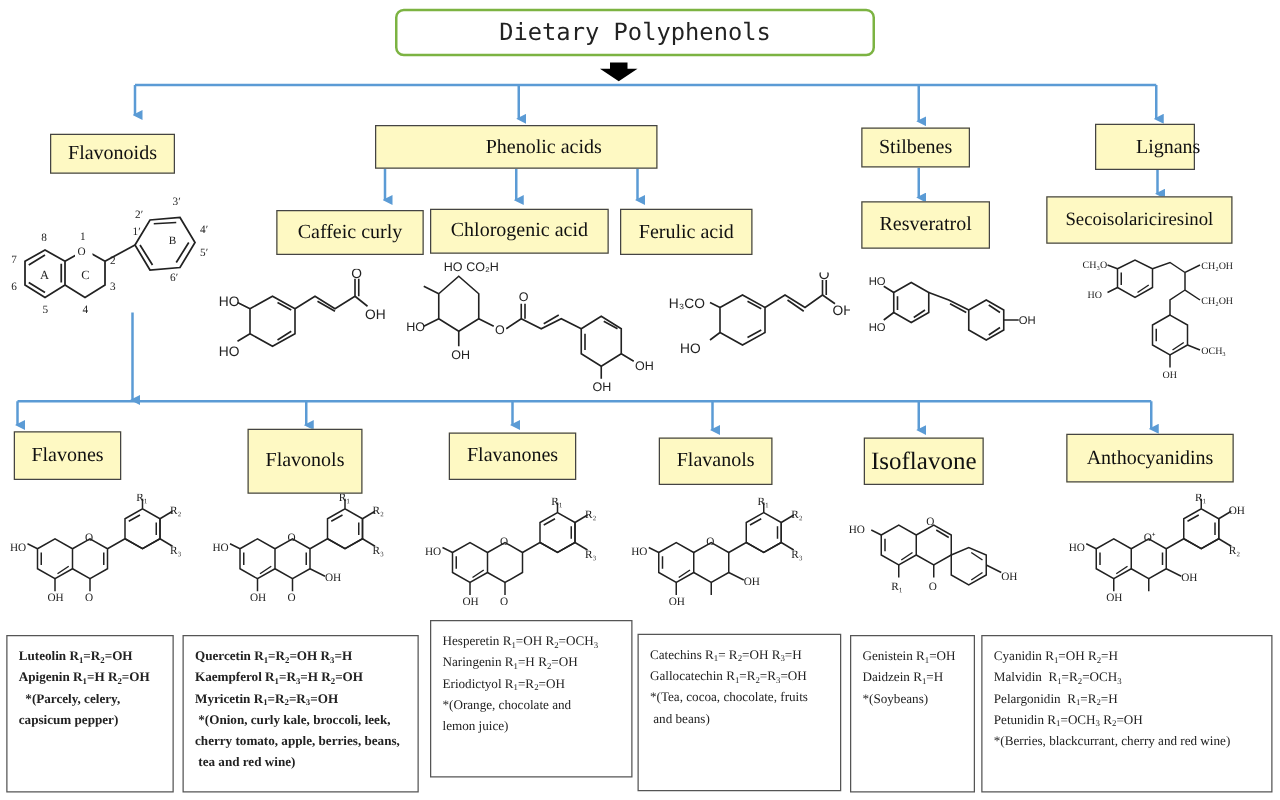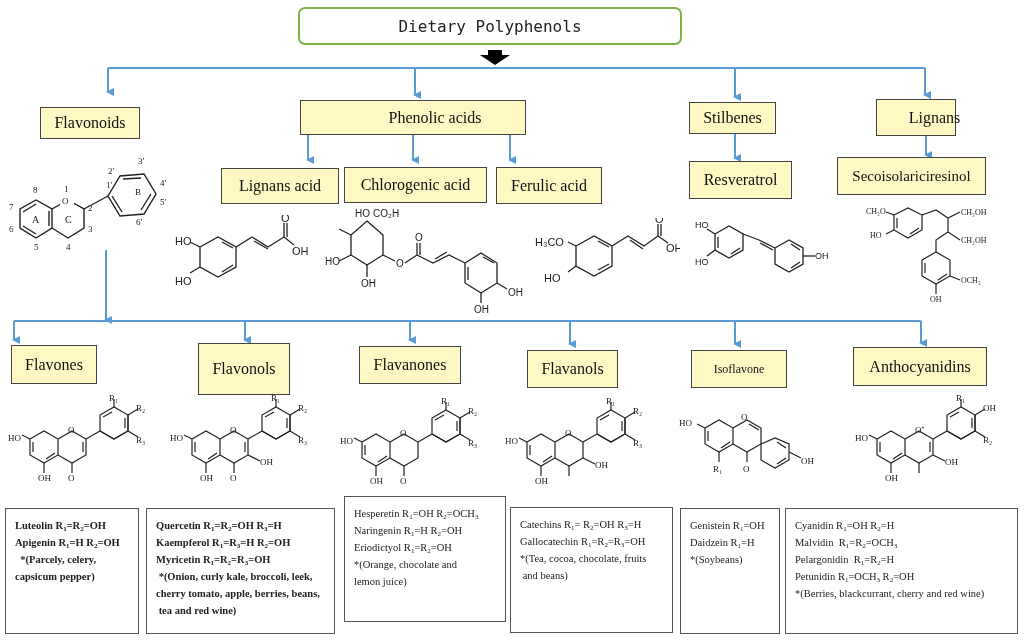--- a/index.html
+++ b/index.html
@@ -1,18 +1,18 @@
 <!DOCTYPE html>
 <html><head>
 <meta charset="utf-8">
 <style>
   html, body { margin:0; padding:0; background:#ffffff; }
   body { width:1024px; height:640px; position:relative; overflow:hidden; font-family:"Liberation Serif", serif; color:#111; }
   .box { position:absolute; border:1px solid #444; background:#fef9c3; display:flex; align-items:center; justify-content:center; font-family:"Liberation Serif", serif; color:#111; box-sizing:border-box; white-space:nowrap; }
-  .root-box { position:absolute; left:298px; top:7px; width:384px; height:38px; border:2px solid #7cb342; border-radius:7px; box-sizing:border-box; display:flex; align-items:center; justify-content:center; font-family:"DejaVu Sans Mono", monospace; font-size:16px; color:#222; background:#fff; }
+  .root-box { position:absolute; left:316px; top:7px; width:384px; height:38px; border:2px solid #7cb342; border-radius:7px; box-sizing:border-box; display:flex; align-items:center; justify-content:center; font-family:"DejaVu Sans Mono", monospace; font-size:19px; color:#222; background:#fff; }
   svg.lines { position:absolute; left:0; top:0; }
   .info { position:absolute; border:1px solid #555; box-sizing:border-box; padding:8px 8px 0 9px; font-family:"Liberation Serif", serif; font-size:10.5px; line-height:17px; color:#222; background:#fff; }
   .info .line { white-space:nowrap; }
   sub { font-size:7px; vertical-align:-2px; line-height:0; }
   .lbl { position:absolute; font-family:"Liberation Serif", serif; font-size:9px; color:#222; }
   .mol { position:absolute; }
 </style>
 </head>
 <body>
 
@@ -48,21 +48,21 @@
   <path d="M921,321 V343" stroke="#5b9bd5" stroke-width="2" fill="none" marker-end="url(#ah)"></path>
 </svg>
 
 <div class="root-box">Dietary Polyphenols</div>
 
 <div class="box" style="left:40px;top:107px;width:100px;height:32px;font-size:16px;">Flavonoids</div>
 <div class="box" style="left:300px;top:100px;width:226px;height:35px;font-size:16px;padding-left:44px;">Phenolic acids</div>
 <div class="box" style="left:689px;top:102px;width:87px;height:32px;font-size:16px;">Stilbenes</div>
 <div class="box" style="left:876px;top:99px;width:80px;height:37px;font-size:16px;padding-left:37px;">Lignans</div>
 
-<div class="box" style="left:221px;top:168px;width:118px;height:36px;font-size:16px;">Lignans acid</div>
+<div class="box" style="left:221px;top:168px;width:118px;height:36px;font-size:16px;">Caffeic curly</div>
 <div class="box" style="left:344px;top:167px;width:143px;height:36px;font-size:16px;">Chlorogenic acid</div>
 <div class="box" style="left:496px;top:167px;width:106px;height:37px;font-size:16px;">Ferulic acid</div>
 
 <div class="box" style="left:689px;top:161px;width:103px;height:38px;font-size:16px;">Resveratrol</div>
 <div class="box" style="left:837px;top:157px;width:149px;height:38px;font-size:15px;">Secoisolariciresinol</div>
 
 <svg class="mol" style="left:0;top:150px;" width="200" height="110">
   <g stroke="#222" stroke-width="1.4" fill="none">
 
     <path d="M36,50 L20,59 L20,78 L36,88 L52,78 L52,59 Z"></path>
@@ -192,21 +192,21 @@
     <text x="97" y="43">CH₂OH</text>
     <text x="97" y="83">OCH₃</text>
     <text x="66" y="102">OH</text>
   </g>
 </svg>
 
 <div class="box" style="left:11px;top:345px;width:86px;height:39px;font-size:16px;">Flavones</div>
 <div class="box" style="left:198px;top:343px;width:92px;height:52px;font-size:16px;">Flavonols</div>
 <div class="box" style="left:359px;top:346px;width:102px;height:38px;font-size:16px;">Flavanones</div>
 <div class="box" style="left:527px;top:350px;width:91px;height:38px;font-size:16px;">Flavanols</div>
-<div class="box" style="left:691px;top:350px;width:96px;height:38px;font-size:12px;">Isoflavone</div>
+<div class="box" style="left:691px;top:350px;width:96px;height:38px;font-size:20px;">Isoflavone</div>
 <div class="box" style="left:853px;top:347px;width:134px;height:39px;font-size:16px;">Anthocyanidins</div>
 
 <div id="subclass-structs">
     <svg width="160" height="100" class="mol" style="left: 8px; top: 395px;">
       <g stroke="#222" stroke-width="1.2" fill="none">
         <path d="M22,44 L36,36 L50,44 L50,60 L36,68 L22,60 Z"></path>
         <path d="M25,47 L25,57 M38,64 L47,58"></path>
         <path d="M50,44 L64,36 L78,44 L78,60 L64,68 L50,60"></path>
         <path d="M64,68 L64,78"></path>
         <path d="M78,44 L92,36 M92,36 L92,20 L106,12 L120,20 L120,36 L106,44 Z"></path>

